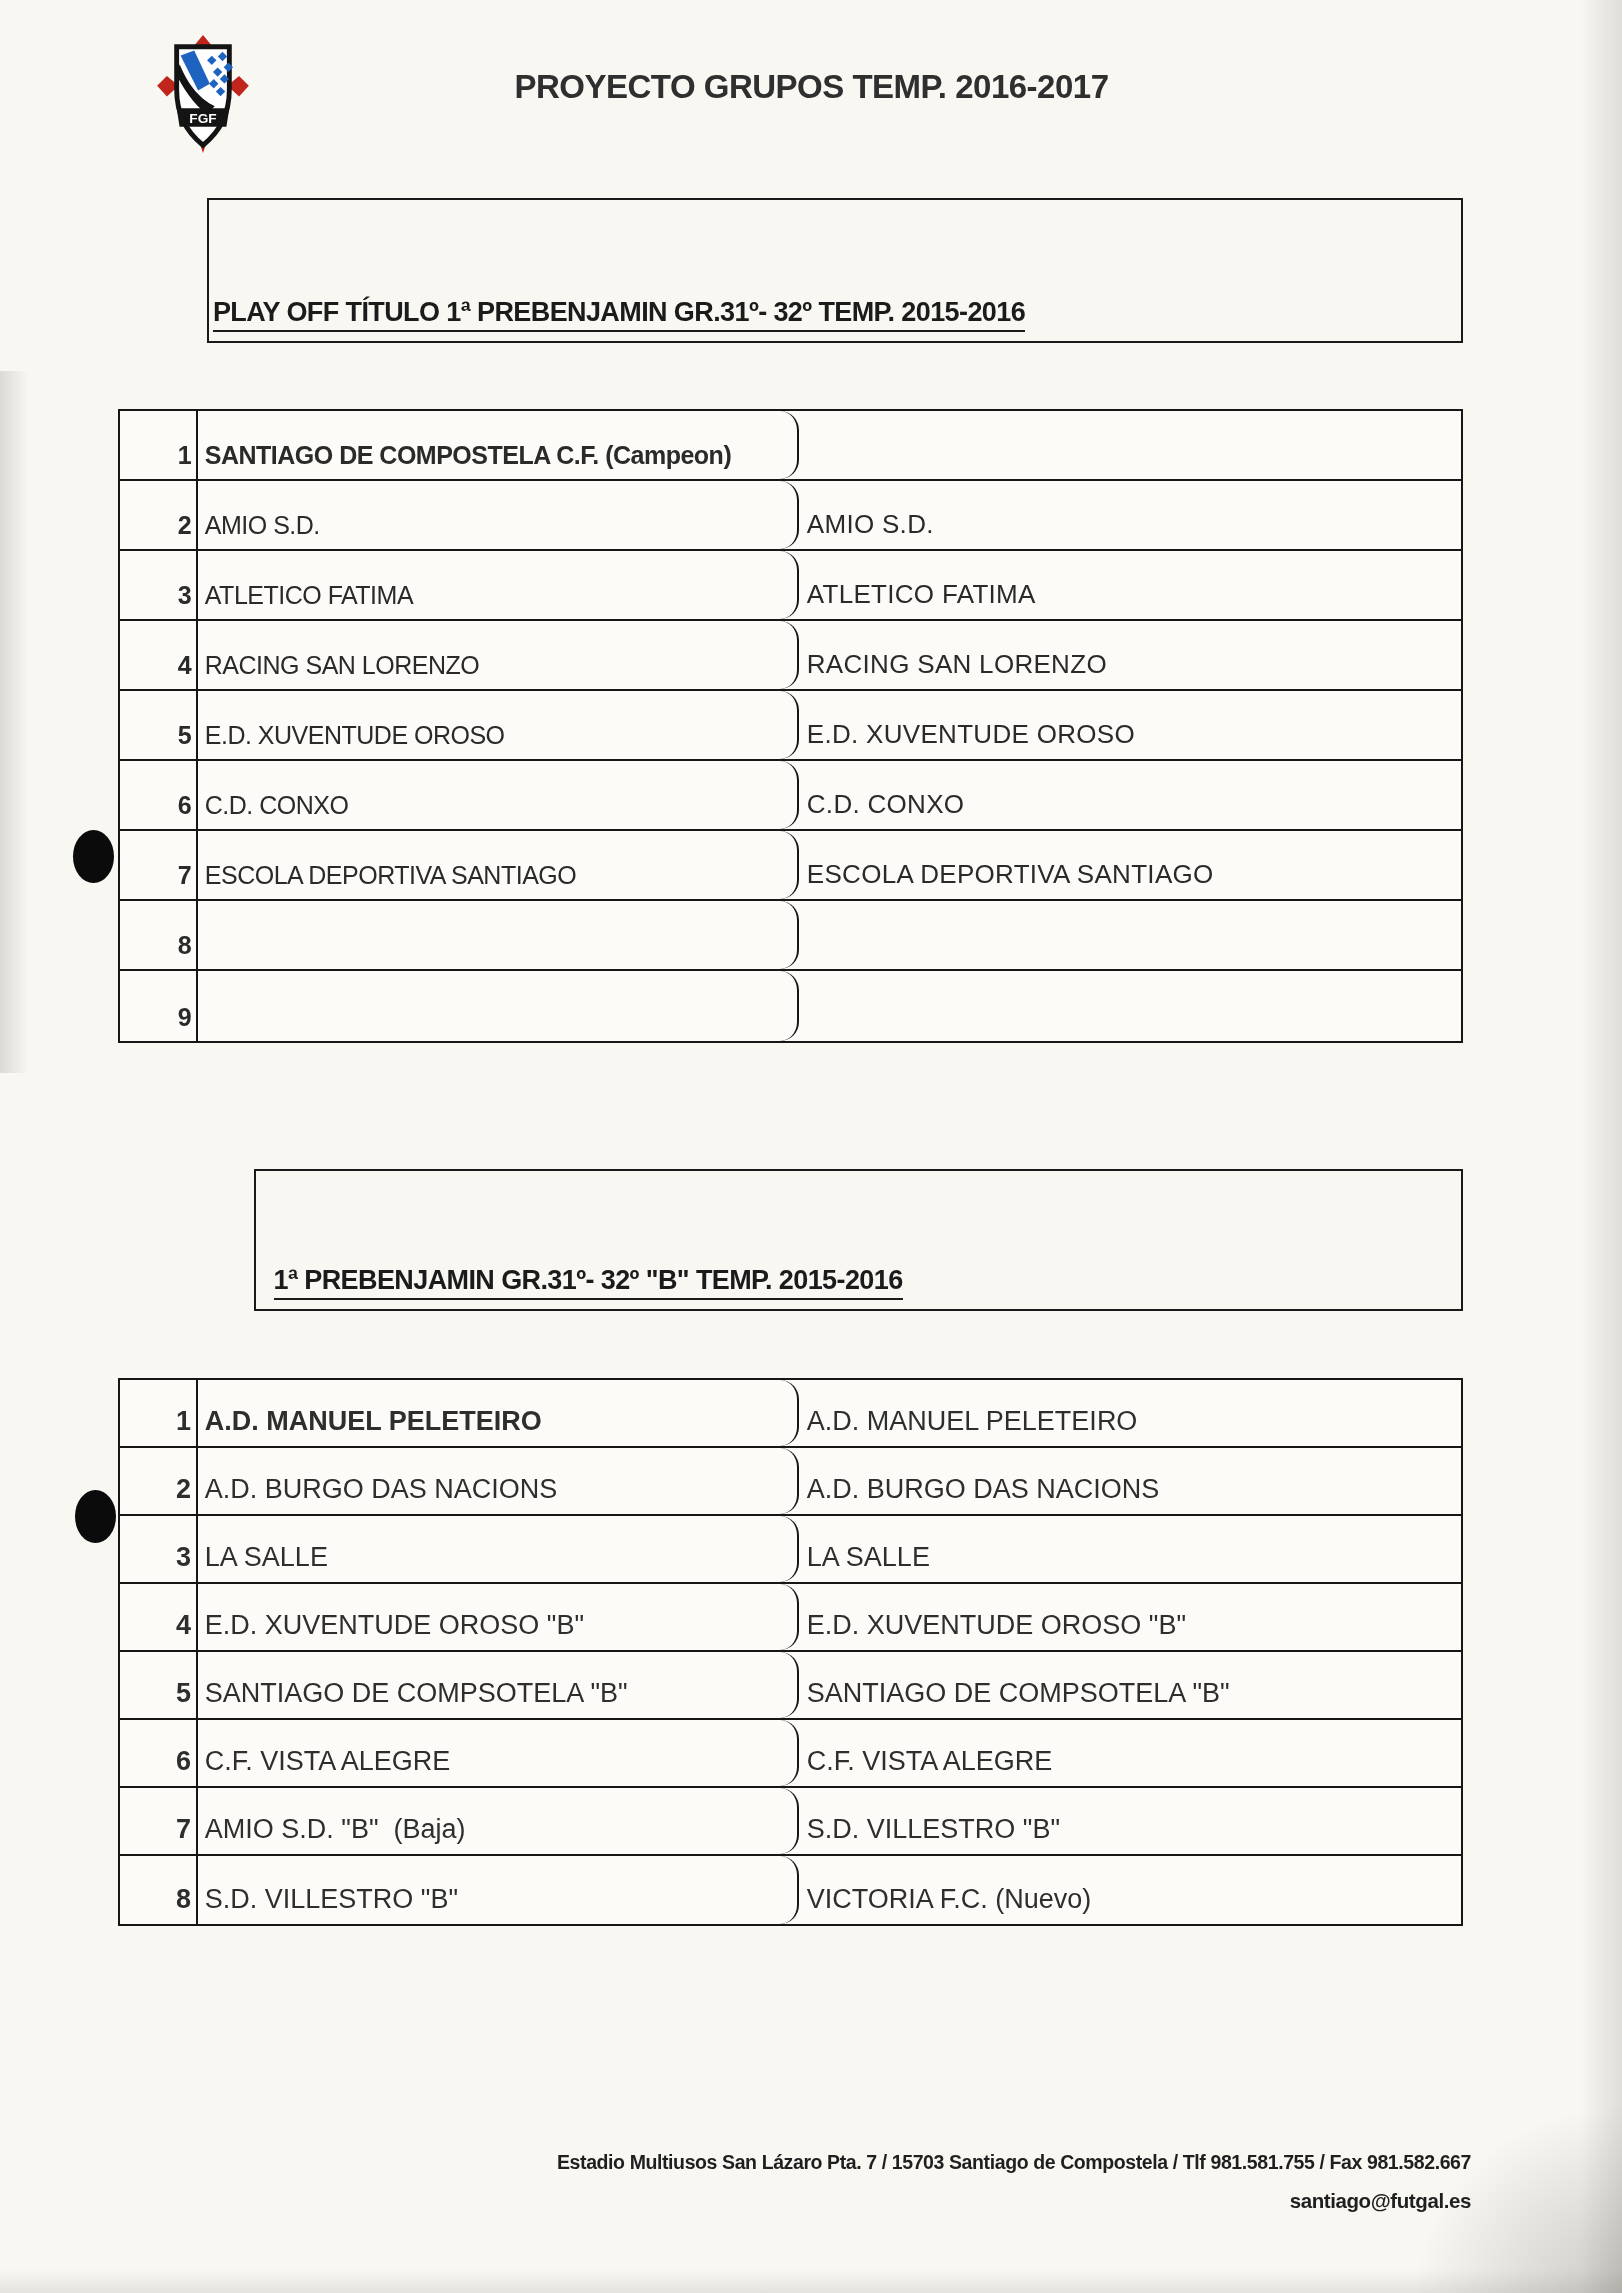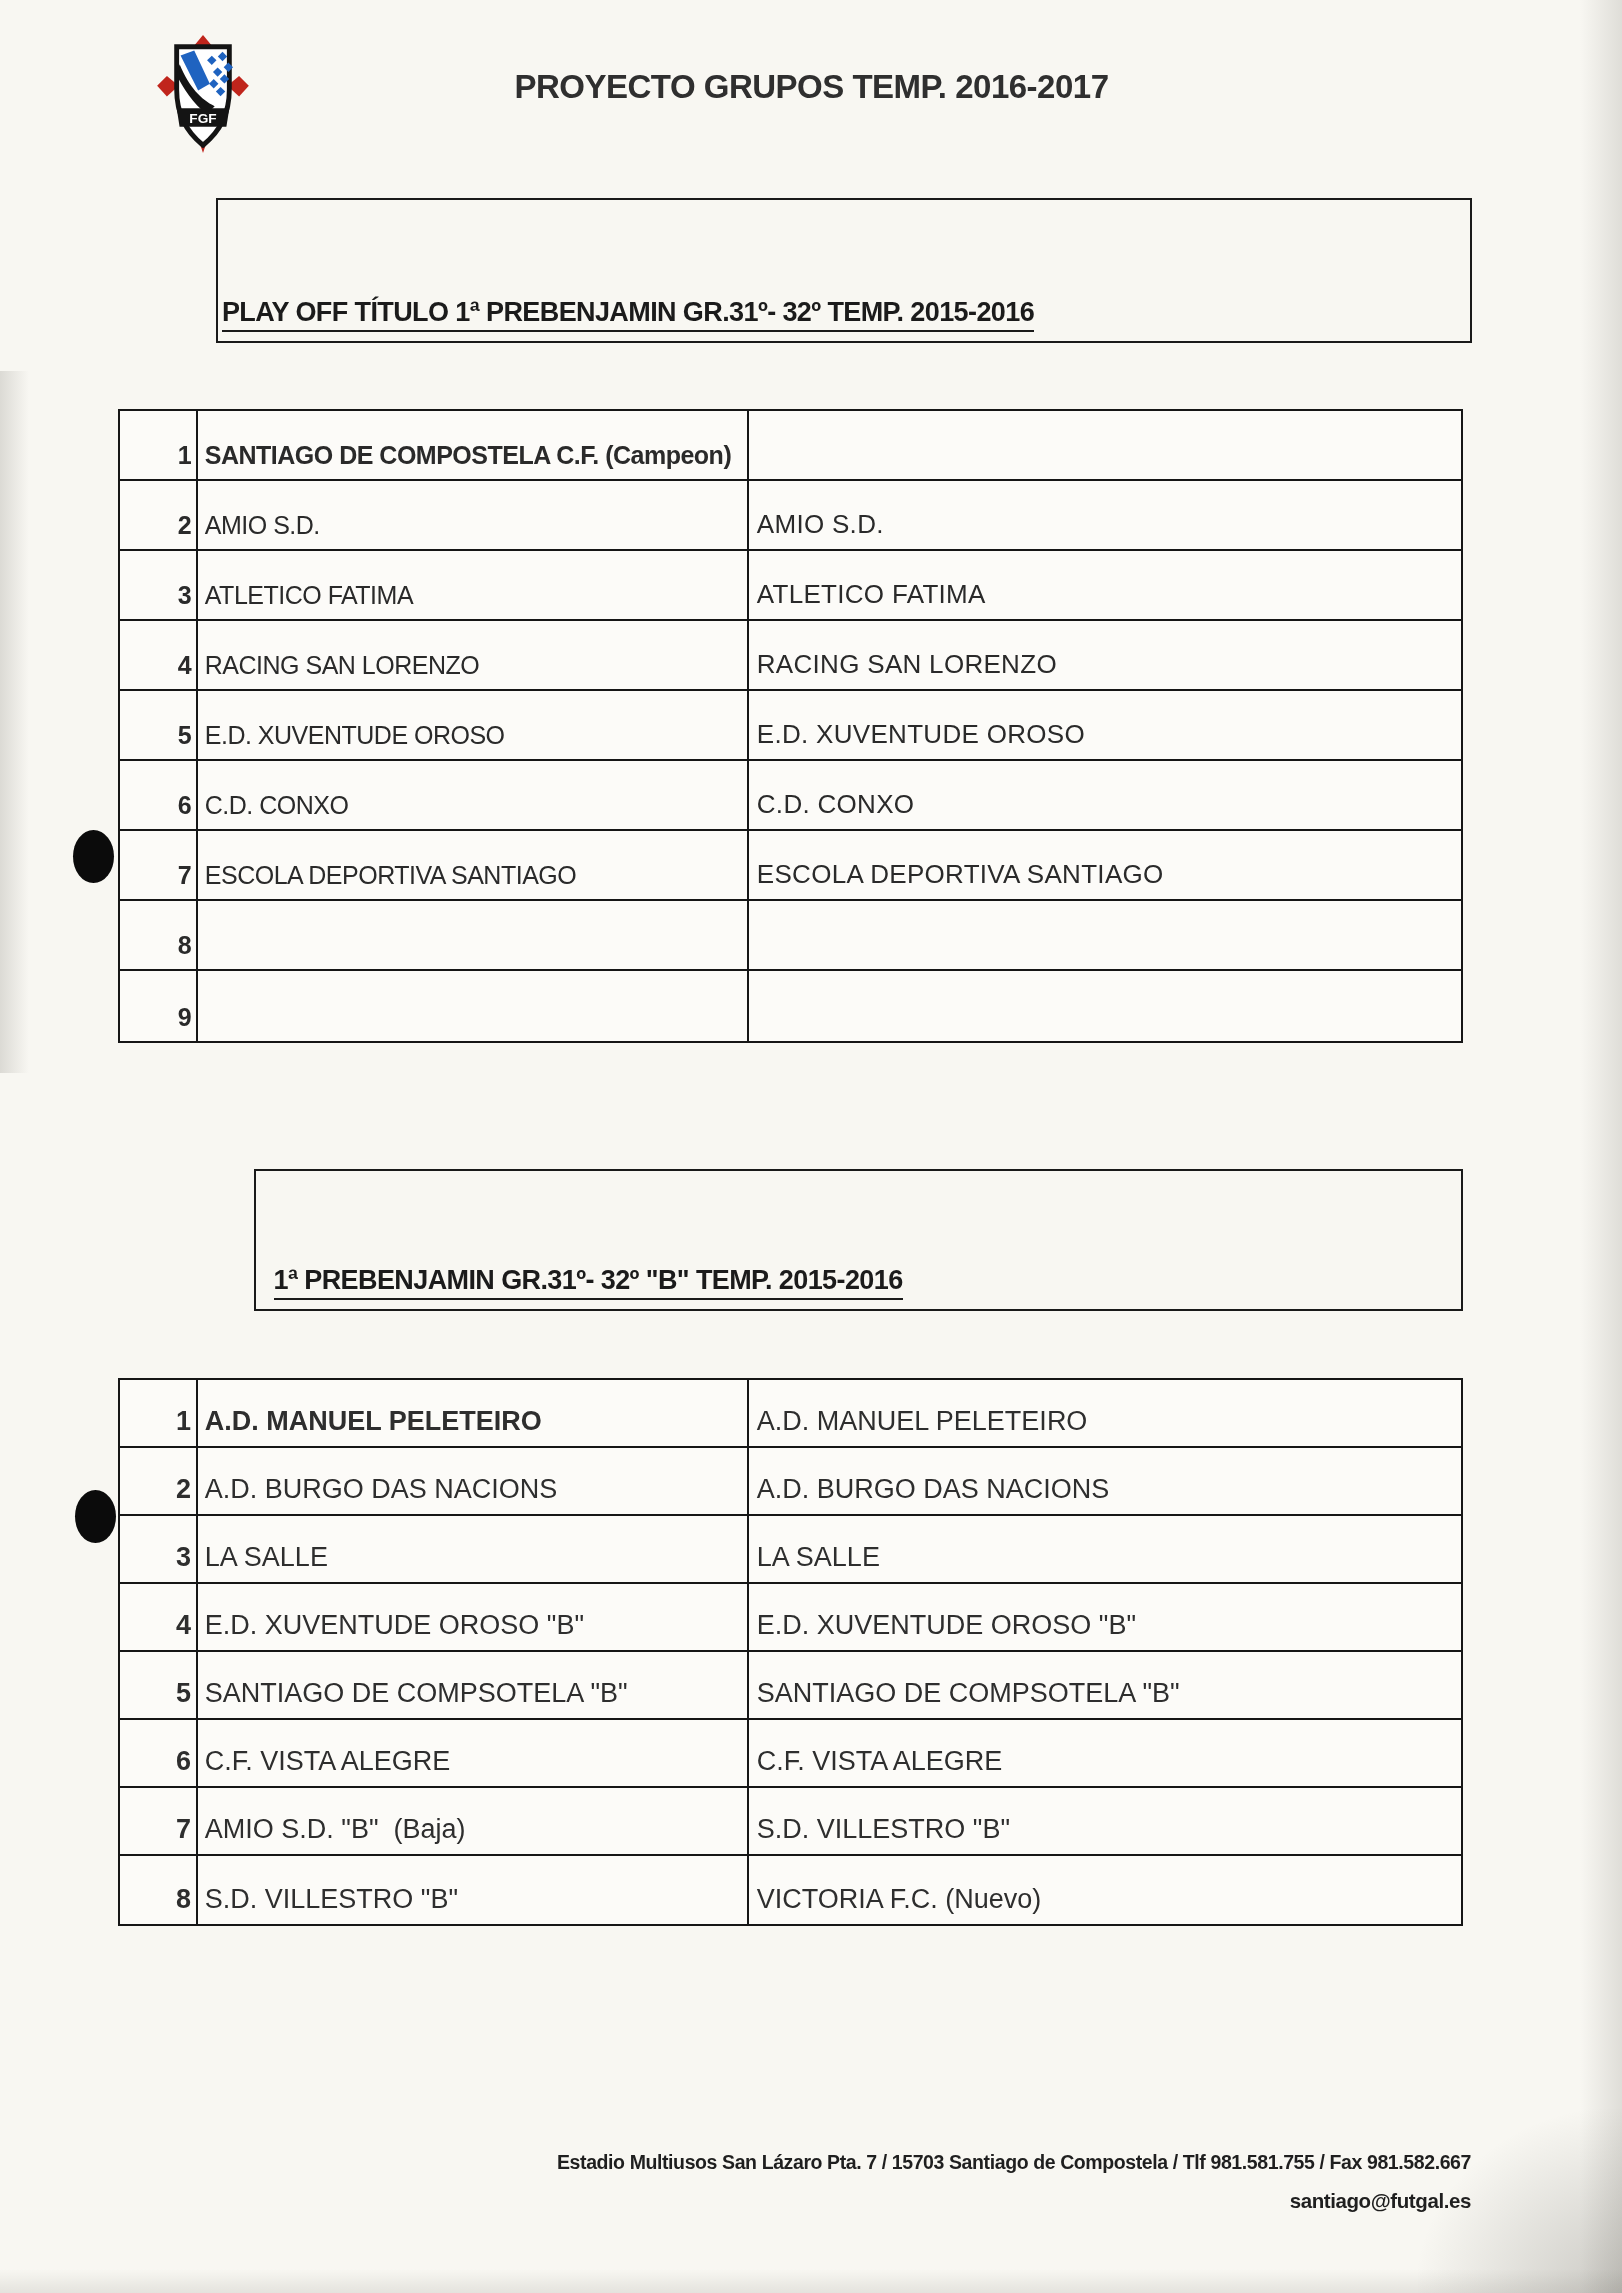--- a/index.html
+++ b/index.html
@@ -23,41 +23,41 @@
   .dot1{left:73px;top:830px;width:41px;height:53px;}
   .dot2{left:75px;top:1490px;width:41px;height:53px;}
   
   .logo{position:absolute;left:154px;top:35px;width:98px;height:119px;}
   .doc-title{
     position:absolute;left:0;top:39px;width:100%;text-align:center;
     font-size:33px;font-weight:700;letter-spacing:-0.5px;color:#2f2f2f;margin-top:29px;
   }
   
   .header-box{position:absolute;box-sizing:border-box;border:2.9px solid #1a1a1a;}
-  .box1{left:216px;top:198px;width:1256px;height:145px;}
+  .box1{left:207px;top:198px;width:1256px;height:145px;}
   .box2{left:254px;top:1169px;width:1209px;height:142px;}
   .heading-text{
     position:absolute;bottom:8.8px;
     font-size:27px;font-weight:700;letter-spacing:-0.6px;color:#1b1b1b;
     border-bottom:2.9px solid #1b1b1b;padding-bottom:2px;white-space:pre;
   }
   .box1 .heading-text{left:3.9px;}
   .box2 .heading-text{left:17.6px;}
   
   .grid-table{position:absolute;box-sizing:border-box;border:2.9px solid #161616;background:#fcfbf8;}
   .table1{left:118px;top:409px;width:1345px;}
   .table2{left:118px;top:1378px;width:1345px;}
   .t-row{display:flex;box-sizing:border-box;border-bottom:2.9px solid #161616;}
   .t-row:last-child{border-bottom:none;}
   .table1 .t-row{height:70px;}
   .table2 .t-row{height:68px;}
   .cell{box-sizing:border-box;display:flex;align-items:flex-end;overflow:hidden;white-space:pre;}
   .c-num{width:78px;border-right:2.9px solid #161616;justify-content:flex-end;
     padding:0 4.9px 8.8px 0;font-weight:700;}
-  .c-left{width:551px;border-right:2.9px solid #161616;padding:0 3.9px 8.8px 6.8px;}
+  .c-left{width:601px;border-right:2.9px solid #161616;padding:0 3.9px 8.8px 6.8px;border-radius:19px;}
   .c-right{flex:1;padding:0 3.9px 8.8px 7.8px;}
   .table1 .cell{font-size:25px;letter-spacing:-0.5px;color:#2a2a2a;}
   .table2 .cell{font-size:27px;letter-spacing:0;color:#2e2e2e;}
   .table1 .c-right{font-size:26px;letter-spacing:0.3px;}
   .hl{color:#1465c4;font-weight:700;}
   
   .footer{position:absolute;top:2142px;right:152px;text-align:right;
     font-weight:700;color:#1f1f1f;}
   .footer-line1{font-size:19.5px;letter-spacing:-0.4px;line-height:41px;}
   .footer-line2{font-size:20.5px;letter-spacing:-0.4px;line-height:35px;}

